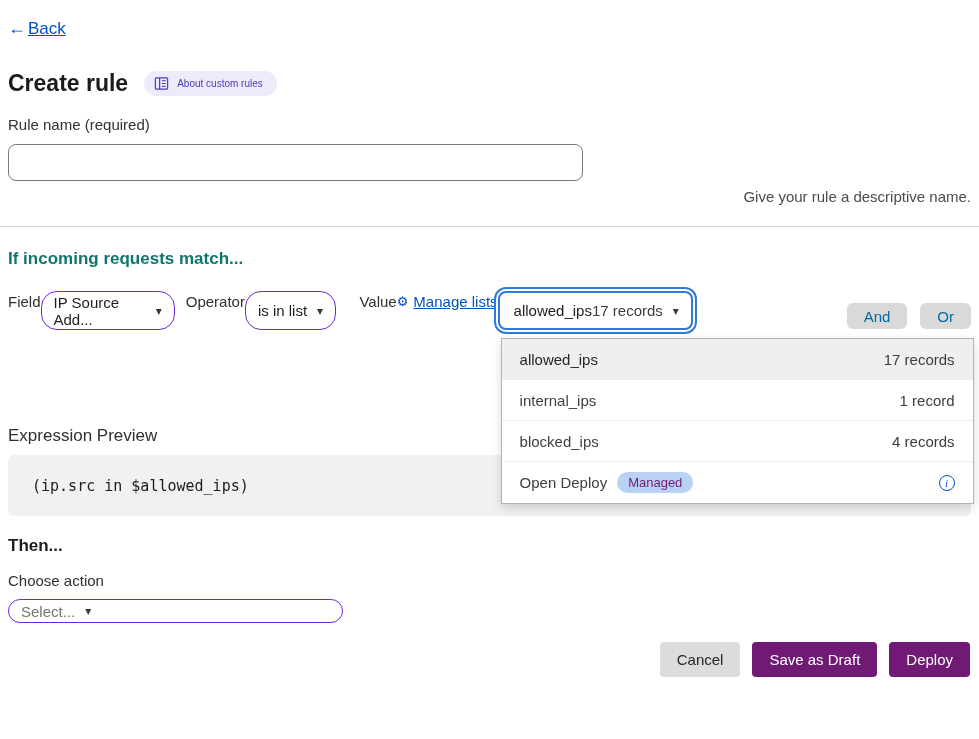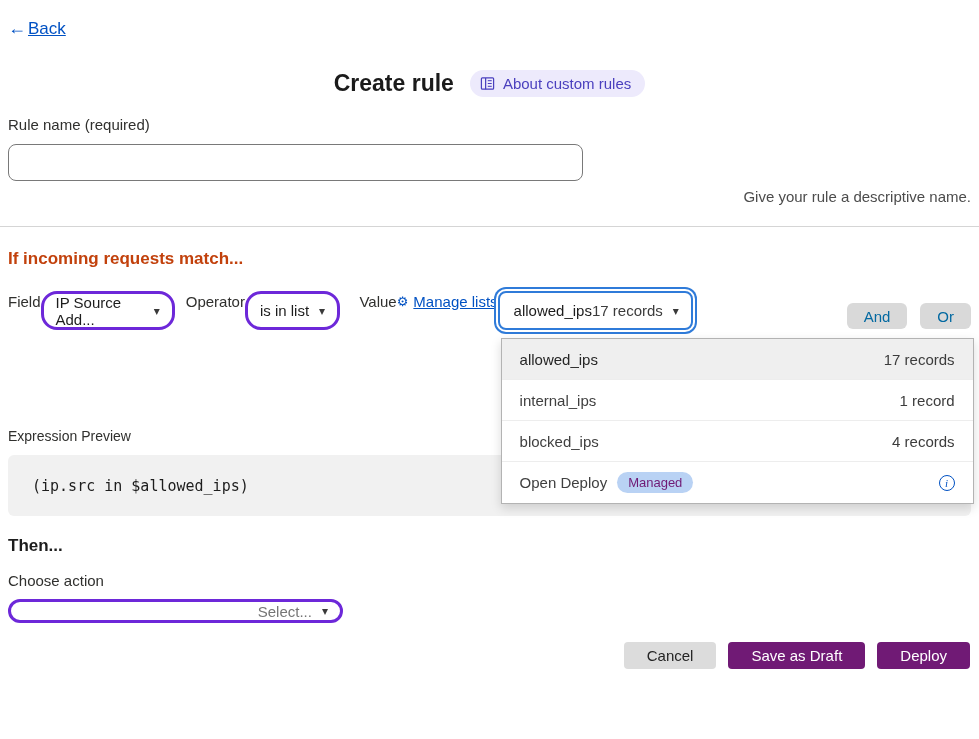--- a/index.html
+++ b/index.html
@@ -13,57 +13,57 @@
   
   .back-row { margin-top:18px; height:22px; }
   .back-link {
     color:#0051c3; font-size:17px; text-decoration:none;
     display:inline-flex; align-items:center; gap:2px; cursor:pointer;
   }
   .back-link .arrow { text-decoration:none; font-size:18px; }
   .back-link .back-text { text-decoration:underline; }
 
   
-  .title-row { margin-top:28px; height:30px; display:flex; align-items:center; gap:16px;justify-content:center; }
+  .title-row { margin-top:28px; height:30px; display:flex; align-items:center; gap:16px; }
   .page-title { font-size:23px; font-weight:bold; color:#1b1b1b; }
   .about-badge {
     display:inline-flex; align-items:center; gap:8px;
-    background:#edeafc; color:#4a3fbe; font-size:15px;
+    background:#edeafc; color:#4a3fbe; font-size:10px;
     padding:5px 14px 5px 10px; border-radius:14px; cursor:pointer;
   }
 
   
   .field-label { font-size:15px; color:#30302e; }
   .rule-name-label { margin-top:18px; height:20px; }
   .rule-name-input {
     margin-top:8px; width:575px; height:37px;
     border:1px solid #797979; border-radius:8px;
     font-size:15px; padding:0 12px; color:#1d1d1d; background:#fff;
     font-family:"Liberation Sans", sans-serif;
   }
   .helper-text { margin-top:7px; height:20px; font-size:15px; color:#4c4c4c;text-align:right; }
 
   .divider { margin-top:18px; margin-left:-8px; width:979px; border:none; border-top:1px solid #d5d5d5; }
 
-  .section-heading { margin-top:22px; font-size:17px; font-weight:bold; color:#c2410c; height:22px; }
+  .section-heading { margin-top:22px; font-size:17px; font-weight:bold; color:#0f766e; height:22px; }
 
   
   .condition-row { margin-top:20px; display:flex; align-items:flex-end; }
   .cond-col { display:flex; flex-direction:row; }
   .col-field { width:167px; margin-right:11px; }
   .col-operator { width:166px; margin-right:8px; }
   .col-value { width:480px; margin-right:8px; }
   .cond-label-row { height:20px; margin-bottom:6px; display:flex; justify-content:space-between; align-items:center; font-size:15px; color:#30302e; }
   .manage-link { color:#0051c3; font-size:15px; display:inline-flex; align-items:center; gap:5px; cursor:pointer; }
   .manage-link .manage-text { text-decoration:underline; }
   .gear { font-size:13px; text-decoration:none; }
 
   .select-box {
-    height:39px; border:3px solid #6d28d9; border-radius:16px; background:#fff;
-    display:flex; align-items:center; justify-content:flex-end;
+    height:39px; border:1px solid #6d28d9; border-radius:16px; background:#fff;
+    display:flex; align-items:center; justify-content:flex-start;
     padding:0 12px; font-size:15px; color:#1d1d1d; cursor:pointer;
   }
   .caret { font-size:12px; color:#3a3a3a; margin-left:10px; }
 
   .value-wrap { position:relative; }
   .value-select {
     height:39px; border:2px solid #2f7bd9; border-radius:8px; background:#fff;
     box-shadow:0 0 0 2px #ffffff, 0 0 0 4px #2f7bd9;
     display:flex; align-items:center; justify-content:space-between;
     padding:0 12px 0 14px; font-size:15px; color:#1d1d1d; cursor:pointer;
@@ -98,39 +98,39 @@
     padding:3px 11px; border-radius:11px;
   }
   .info-icon {
     width:16px; height:16px; border:1px solid #0051c3; border-radius:50%;
     color:#0051c3; font-size:11px; line-height:14px; text-align:center;
     display:inline-block; cursor:pointer; font-style:italic; font-family:"Liberation Serif", serif;
   }
 
   
   .expr-label-row { margin-top:96px; height:20px; display:flex; justify-content:space-between; align-items:center; }
-  .expr-label { font-size:14px; color:#30302e; }
+  .expr-label { font-size:17px; color:#30302e; }
   .edit-expr-link { color:#0051c3; font-size:15px; text-decoration:underline; cursor:pointer; }
   .expr-block {
     margin-top:9px; height:61px; background:#f1f1f1; border-radius:6px;
     display:flex; align-items:center; padding-left:24px;
   }
   .expr-code { font-family:"DejaVu Sans Mono", monospace; font-size:15px; color:#1d1d1d; }
 
   
   .then-heading { margin-top:20px; font-size:17px; font-weight:bold; height:22px; }
   .action-label { margin-top:14px; height:20px; }
   .action-select { margin-top:7px; width:335px; height:24px; }
   .placeholder { color:#757575; }
 
   
   .footer { margin-top:19px; display:flex; justify-content:flex-end; align-items:center; gap:12px; padding-right:1px; }
   .btn {
-    height:27px; border:none; border-radius:4px; font-size:15px;
-    padding:0 23px; cursor:pointer; font-family:"Liberation Sans", sans-serif;
+    height:35px; border:none; border-radius:4px; font-size:15px;
+    padding:0 17px; cursor:pointer; font-family:"Liberation Sans", sans-serif;
   }
   .btn-gray { background:#dcdcdc; color:#252525; }
   .btn-blue { background:#701a75; color:#ffffff; }
 </style>
 </head>
 <body>
 
 <div class="page">
 
   

